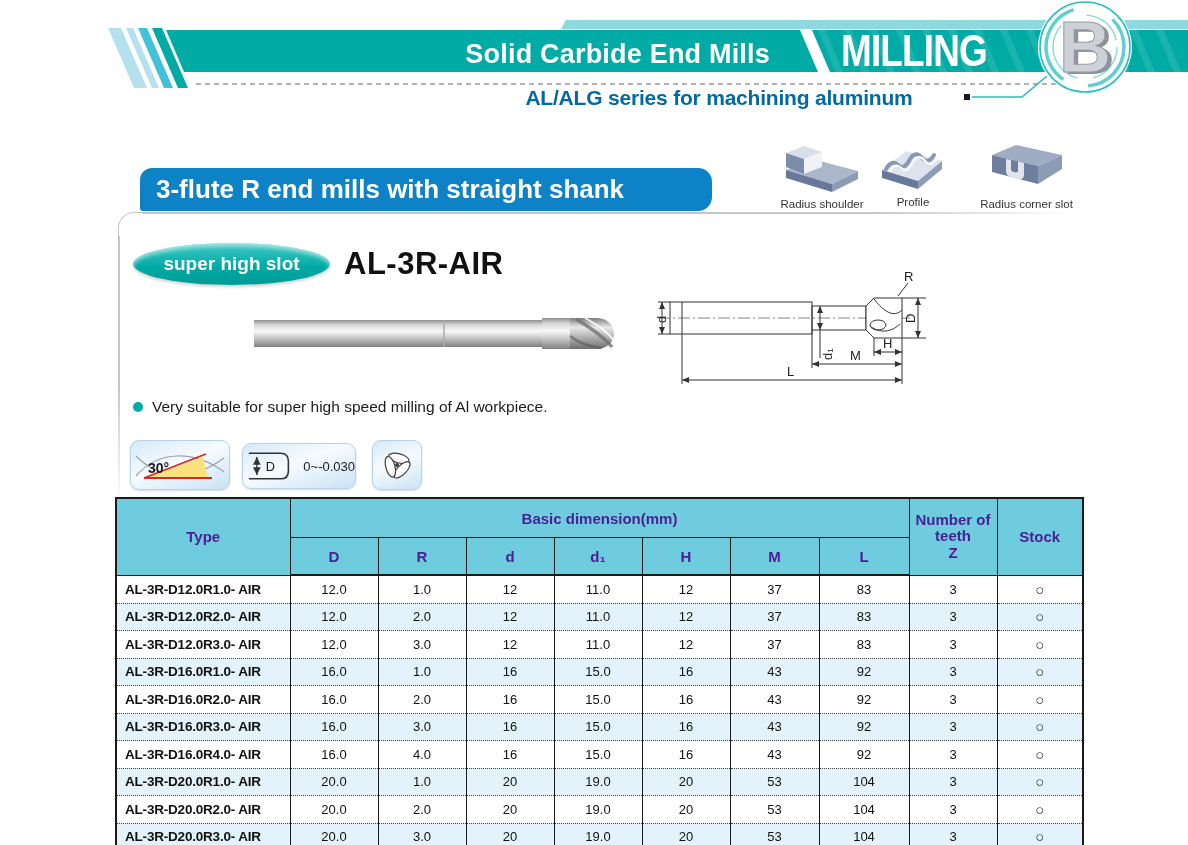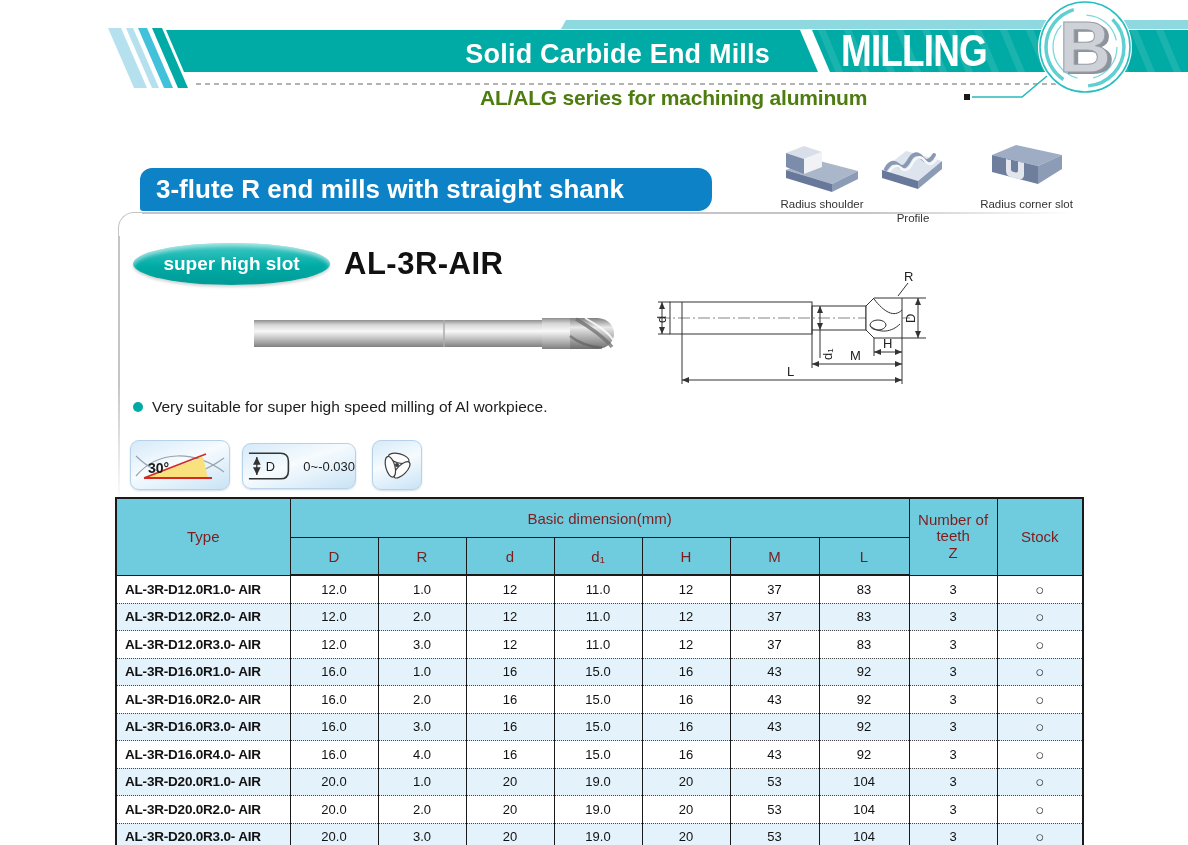--- a/index.html
+++ b/index.html
@@ -5,22 +5,22 @@
   html,body{margin:0;padding:0;background:#fff;}
   body{font-family:"Liberation Sans", sans-serif;}
   #page{position:relative;width:1188px;height:845px;background:#fff;overflow:hidden;}
 
   
   #header-svg{position:absolute;left:0;top:0;}
   .banner-title{position:absolute;left:390px;top:35px;width:380px;height:42px;
     color:#fff;font-size:27px;font-weight:bold;text-align:right;line-height:38px;letter-spacing:.2px;}
   .milling{position:absolute;left:841px;top:28px;width:200px;height:46px;color:#fff;
     font-size:45px;font-weight:bold;line-height:46px;transform:scaleX(.82);transform-origin:left center;letter-spacing:-1px;}
-  .subtitle{position:absolute;left:480px;top:86px;width:478px;height:24px;color:#4d7c0f;
-    font-size:21px;font-weight:bold;text-align:left;letter-spacing:-.2px;}
+  .subtitle{position:absolute;left:480px;top:86px;width:478px;height:24px;color:#0369a1;
+    font-size:21px;font-weight:bold;text-align:center;letter-spacing:-.2px;}
 
   
   .section-banner{position:absolute;left:140px;top:168px;width:572px;height:43px;background:#0E82C6;
     border-radius:12px 14px 14px 3px;color:#fff;font-size:26px;font-weight:bold;line-height:43px;padding-left:16px;box-sizing:border-box;}
 
   
   .app-icon{position:absolute;}
   .app-label{position:absolute;font-size:11.5px;color:#333;text-align:center;}
 
   
@@ -43,21 +43,21 @@
 
   
   .spec-badge{position:absolute;border:1px solid #b7d2e8;border-radius:9px;
     background:linear-gradient(160deg,#d5eaf9 0%,#f6fbfe 45%,#c9e3f5 100%);
     box-shadow:0 1px 2px rgba(120,160,190,.35);display:flex;align-items:center;justify-content:center;}
   .tol-text{font-size:13px;color:#1c1c1c;margin-left:9px;}
 
   
   table.spec{position:absolute;left:115px;top:497px;width:967px;border-collapse:collapse;table-layout:fixed;
     border:2px solid #1a1a1a;border-bottom:none;}
-  table.spec th{background:#6FCCDE;border:1px solid #1a1a1a;font-weight:400;color:#7f1d1d;padding:0;}
+  table.spec th{background:#6FCCDE;border:1px solid #1a1a1a;font-weight:700;color:#4c1d95;padding:0;}
   table.spec tr.grp th{height:38px;font-size:15px;}
   table.spec tr.sub th{height:36px;font-size:15px;border-bottom:2px solid #1a1a1a;}
   table.spec th.type-h{font-size:15px;}
   table.spec th.teeth-h{white-space:pre-line;line-height:1.12;font-size:14px;margin-left:29px;}
   table.spec th.grp-h{border-bottom:1.5px solid #1a1a1a;}
   table.spec td{border-left:1px solid #1a1a1a;border-right:1px solid #1a1a1a;border-top:1px dotted #444;
     height:26.5px;font-size:13px;text-align:center;color:#111;padding:0;}
   table.spec tbody tr:first-child td{border-top:none;}
   table.spec tbody tr:last-child td{border-bottom:1px dotted #444;}
   table.spec td.type{font-weight:bold;text-align:left;padding-left:8px;font-size:13.5px;letter-spacing:-.2px;}
@@ -134,21 +134,21 @@
   </svg>
   <div class="app-label" style="left:767px;top:198px;width:110px;">Radius shoulder</div>
 
   <svg class="app-icon" style="left:876px;top:140px;" width="74" height="54" viewBox="0 0 74 54">
     <polygon points="6,30 30,11 66,21 42,41" fill="#dde4ed"></polygon>
     <path d="M10,29 Q16,19 22,25 Q28,31 34,19 Q40,10 46,18 Q52,25 58,15" fill="none" stroke="#8a99b3" stroke-width="4" stroke-linecap="round"></path>
     <path d="M13,32 Q19,22 25,28 Q31,34 37,22 Q43,13 49,21 Q55,28 61,18" fill="none" stroke="#f6f8fa" stroke-width="2.5" stroke-linecap="round"></path>
     <polygon points="6,30 42,41 42,49 6,38" fill="#67789a"></polygon>
     <polygon points="42,41 66,21 66,29 42,49" fill="#8c9cb6"></polygon>
   </svg>
-  <div class="app-label" style="left:868px;top:212px;width:90px;">Profile</div>
+  <div class="app-label" style="left:868px;top:196px;width:90px;">Profile</div>
 
   <svg class="app-icon" style="left:984px;top:138px;" width="86" height="58" viewBox="0 0 86 58">
     <polygon points="8,17 32,7 78,17 54,28" fill="#9fadc4"></polygon>
     <polygon points="8,17 54,28 54,46 8,34" fill="#6e7f9e"></polygon>
     <polygon points="54,28 78,17 78,31 54,46" fill="#8c9cb6"></polygon>
     <path d="M22,21 L22,33 Q22,38 28,39.5 L34,41 Q40,42 40,37 L40,25 L34,23.5 L34,33 Q34,35 31,34.3 L29,33.8 Q27,33.3 27,31.5 L27,22.3 Z" fill="#e2e6ec"></path>
   </svg>
   <div class="app-label" style="left:964px;top:198px;width:125px;">Radius corner slot</div>
 
   <div class="box-corner"></div>

